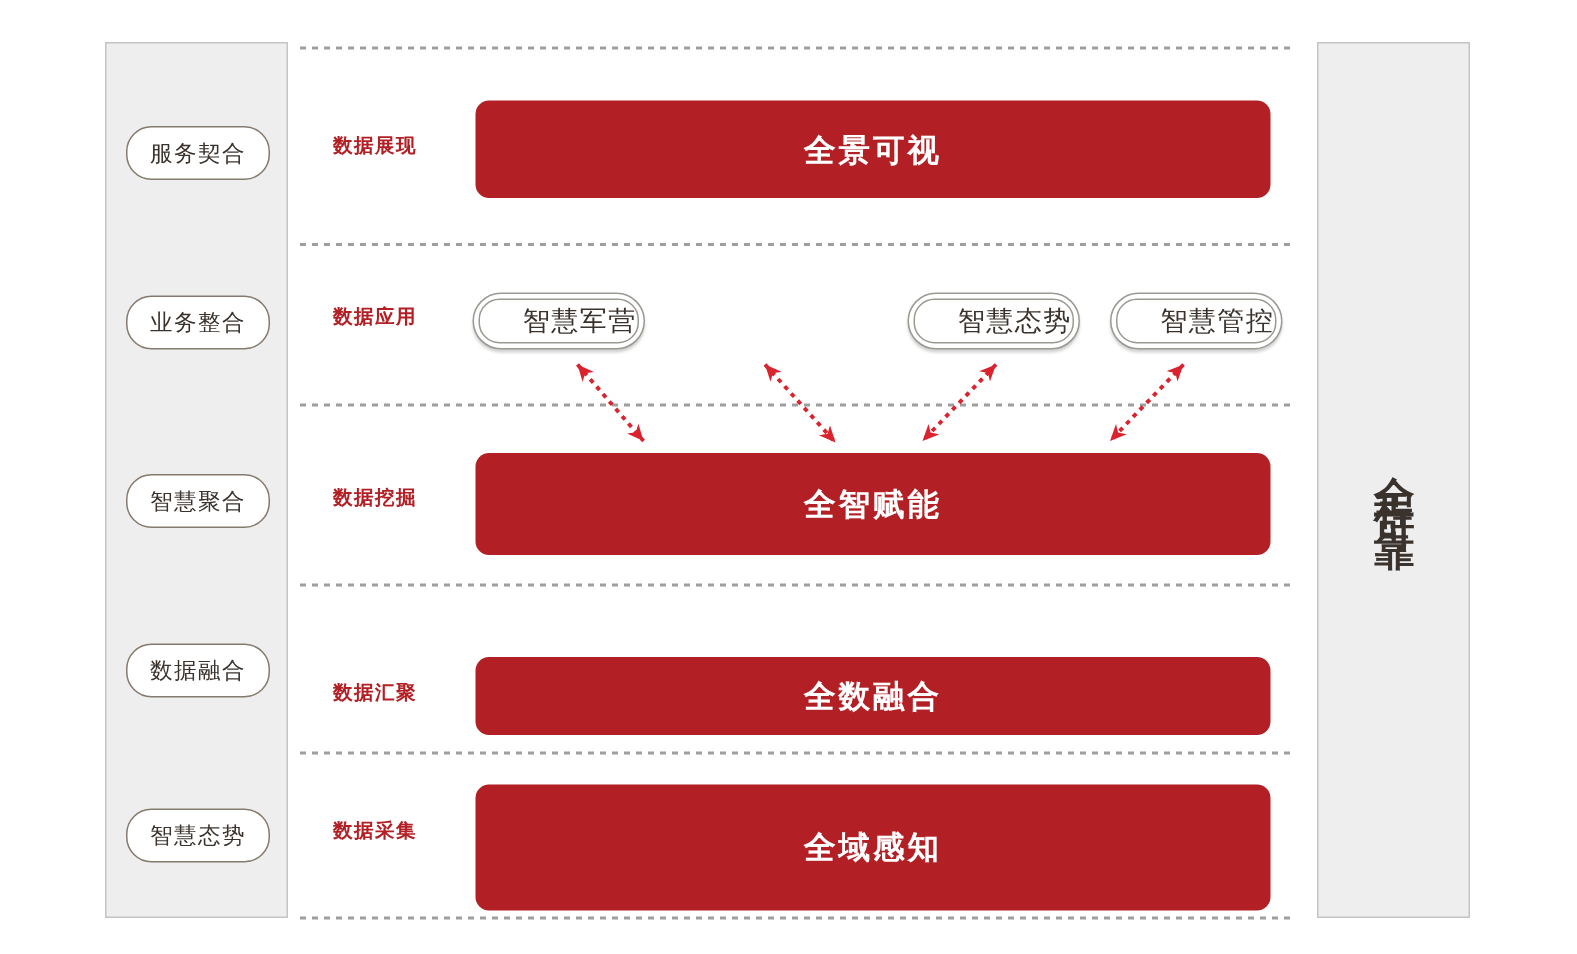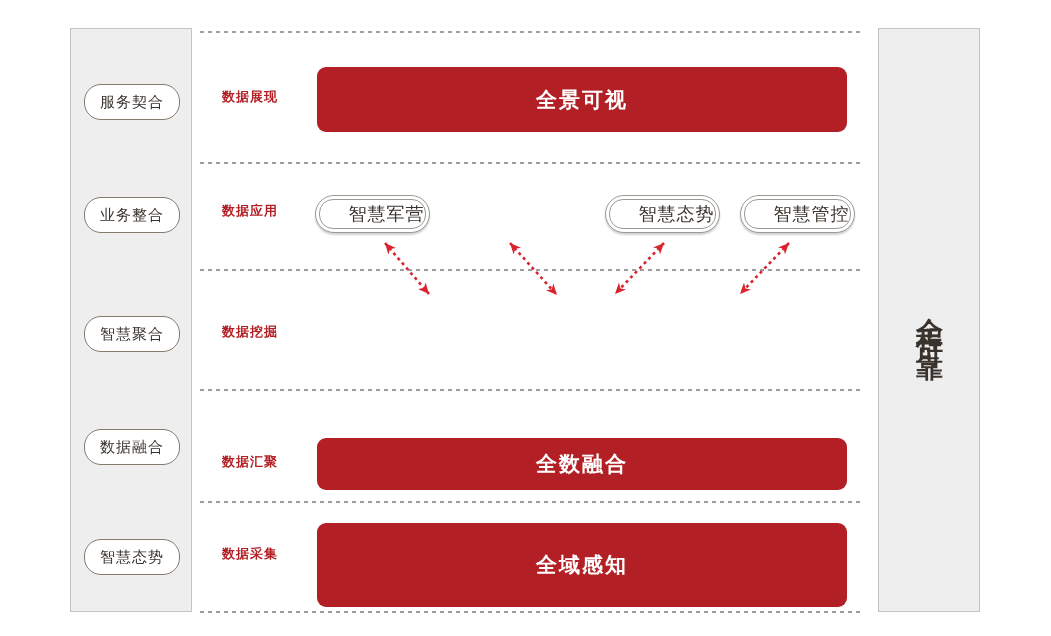--- a/index.html
+++ b/index.html
@@ -81,20 +81,23 @@
 
   <div class="row-label" style="top:88px">数据展现</div>
   <div class="row-label" style="top:202px">数据应用</div>
   <div class="row-label" style="top:323px">数据挖掘</div>
   <div class="row-label" style="top:453px">数据汇聚</div>
   <div class="row-label" style="top:545px">数据采集</div>
 
   <div class="bar" style="top:67px;height:65px">
       <span>全景可视</span>
     </div>
+  <div class="bar" style="top:302px;height:68px">
+      <span>全智赋能</span>
+    </div>
   <div class="bar" style="top:438px;height:52px">
       <span>全数融合</span>
     </div>
   <div class="bar" style="top:523px;height:84px">
       <span>全域感知</span>
     </div>
 
   <div class="app-pill" style="left:315px">
     <div class="app-pill-inner">智慧军营</div>
   </div>

